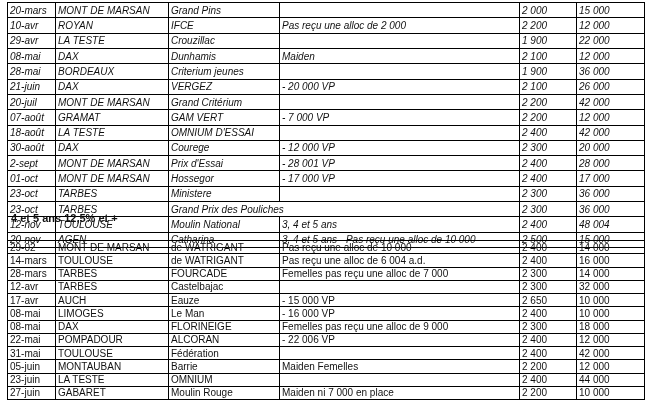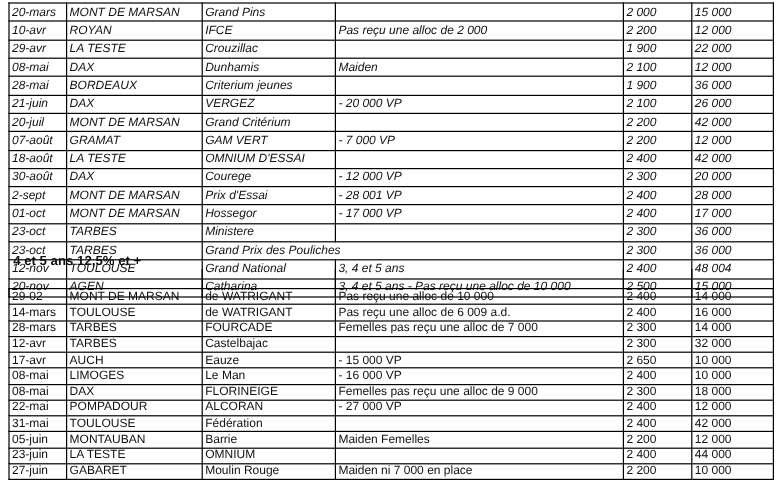--- a/index.html
+++ b/index.html
@@ -167,21 +167,21 @@
       <tr>
         <td class="c-date">23-oct</td>
         <td class="c-city">TARBES</td>
         <td class="c-race" colspan="2">Grand Prix des Pouliches</td>
         <td class="c-dist">2 300</td>
         <td class="c-amt">36 000</td>
       </tr>
       <tr>
         <td class="c-date">12-nov</td>
         <td class="c-city">TOULOUSE</td>
-        <td class="c-race">Grand National</td>
+        <td class="c-race">Moulin National</td>
         <td class="c-cond">3, 4 et 5 ans</td>
         <td class="c-dist">2 400</td>
         <td class="c-amt">48 004</td>
       </tr>
       <tr>
         <td class="c-date">20-nov</td>
         <td class="c-city">AGEN</td>
         <td class="c-race">Catharina</td>
         <td class="c-cond">3, 4 et 5 ans - Pas reçu une alloc de 10 000</td>
         <td class="c-dist">2 500</td>
@@ -212,21 +212,21 @@
         <td class="c-city">MONT DE MARSAN</td>
         <td class="c-race">de WATRIGANT</td>
         <td class="c-cond">Pas reçu une alloc de 10 000</td>
         <td class="c-dist">2 400</td>
         <td class="c-amt">14 000</td>
       </tr>
       <tr>
         <td class="c-date">14-mars</td>
         <td class="c-city">TOULOUSE</td>
         <td class="c-race">de WATRIGANT</td>
-        <td class="c-cond">Pas reçu une alloc de 6 009 a.d.</td>
+        <td class="c-cond">Pas reçu une alloc de 6 004 a.d.</td>
         <td class="c-dist">2 400</td>
         <td class="c-amt">16 000</td>
       </tr>
       <tr>
         <td class="c-date">28-mars</td>
         <td class="c-city">TARBES</td>
         <td class="c-race">FOURCADE</td>
         <td class="c-cond">Femelles pas reçu une alloc de 7 000</td>
         <td class="c-dist">2 300</td>
         <td class="c-amt">14 000</td>
@@ -260,21 +260,21 @@
         <td class="c-city">DAX</td>
         <td class="c-race">FLORINEIGE</td>
         <td class="c-cond">Femelles pas reçu une alloc de 9 000</td>
         <td class="c-dist">2 300</td>
         <td class="c-amt">18 000</td>
       </tr>
       <tr>
         <td class="c-date">22-mai</td>
         <td class="c-city">POMPADOUR</td>
         <td class="c-race">ALCORAN</td>
-        <td class="c-cond">- 27 000 VP</td>
+        <td class="c-cond">- 22 006 VP</td>
         <td class="c-dist">2 400</td>
         <td class="c-amt">12 000</td>
       </tr>
       <tr>
         <td class="c-date">31-mai</td>
         <td class="c-city">TOULOUSE</td>
         <td class="c-race">Fédération</td>
         <td class="c-cond"></td>
         <td class="c-dist">2 400</td>
         <td class="c-amt">42 000</td>

